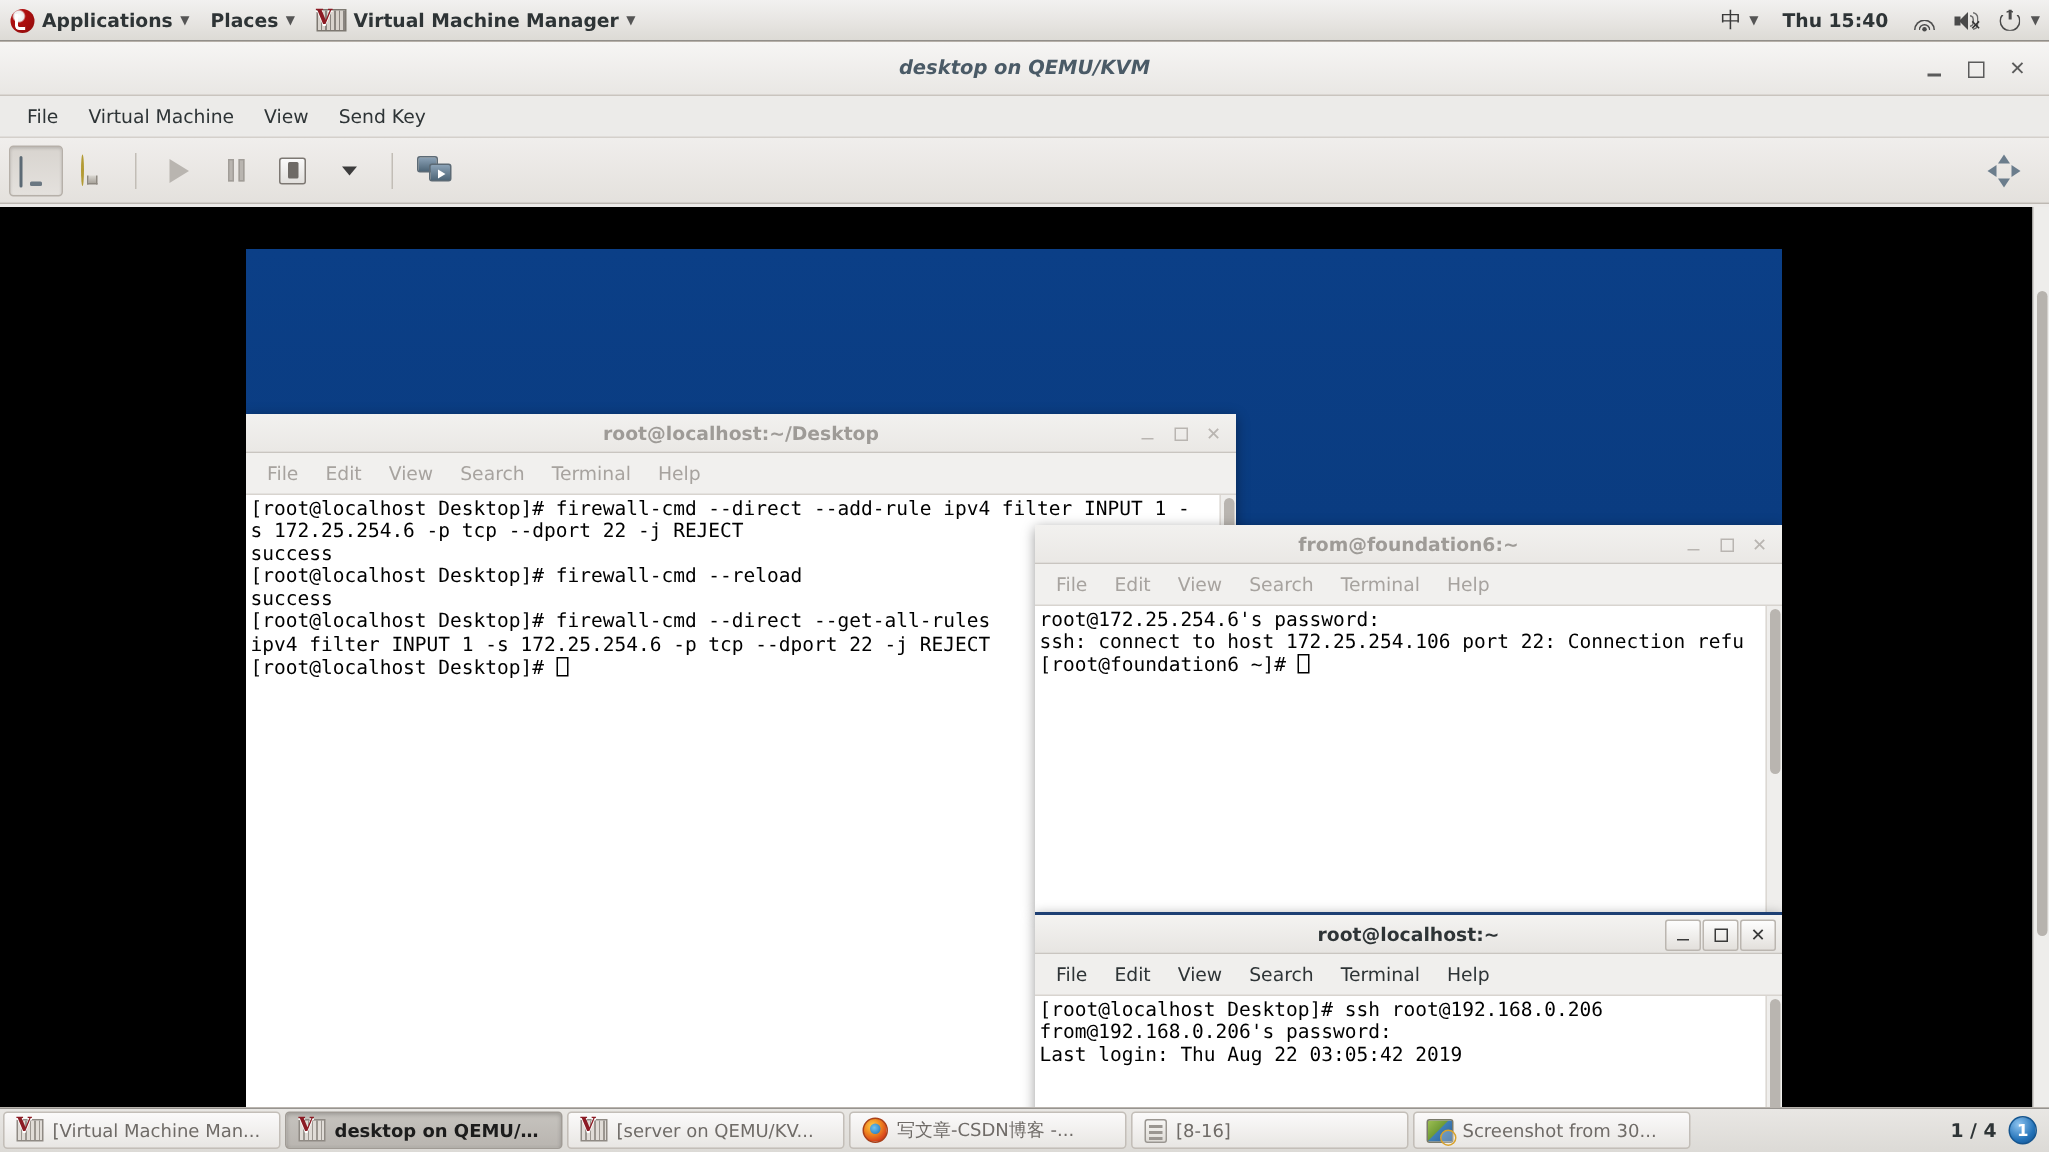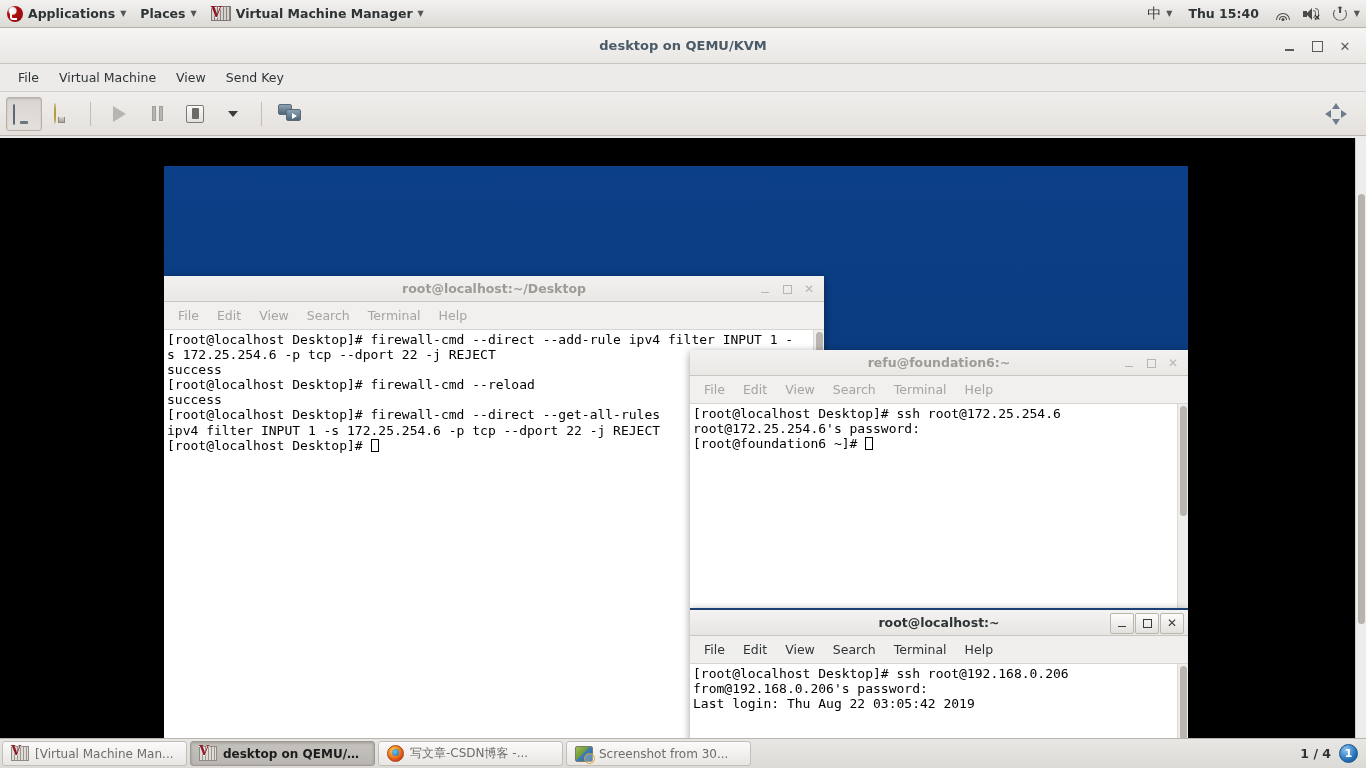--- a/index.html
+++ b/index.html
@@ -101,21 +101,21 @@
   #vmm-window {
     position: absolute; top: 28px; left: 0;
     width: 1366px; height: 710px;
     background: #edebe9;
   }
   #vmm-titlebar {
     height: 36px;
     background: linear-gradient(to bottom, #f6f5f4 0%, #e9e7e4 100%);
     border-bottom: 1px solid #c9c4be;
     position: relative;
-    display: flex; align-items: center; justify-content: center;
+    display: flex; align-items: center; justify-content: center; font-style: italic;
   }
   #vmm-title {
     font-size: 13px; font-weight: bold; color: #4a5a66;
   }
   #vmm-winbtns {
     position: absolute; right: 8px; top: 0; height: 36px;
     display: flex; align-items: center; gap: 2px;
   }
   .wb {
     width: 26px; height: 26px;
@@ -526,37 +526,37 @@
       <div class="term-body">
         <div class="term-text" id="term1-text"><div>[root@localhost Desktop]# firewall-cmd --direct --add-rule ipv4 filter INPUT 1 -</div><div>s 172.25.254.6 -p tcp --dport 22 -j REJECT</div><div>success</div><div>[root@localhost Desktop]# firewall-cmd --reload</div><div>success</div><div>[root@localhost Desktop]# firewall-cmd --direct --get-all-rules</div><div>ipv4 filter INPUT 1 -s 172.25.254.6 -p tcp --dport 22 -j REJECT</div><div>[root@localhost Desktop]# <span class="cursor"></span></div></div>
         <div class="term-sb">
           <i style="top:2px;height:120px"></i>
         </div>
       </div>
     </div>
 
     <div class="term inactive" id="term2">
       <div class="term-title">
-        <span>refu@foundation6:~</span>
+        <span>from@foundation6:~</span>
         <div class="tw-btns">
           <div class="twb min"></div>
           <div class="twb max"></div>
           <div class="twb">✕</div>
         </div>
       </div>
       <div class="term-menubar">
         <div class="tm">File</div>
         <div class="tm">Edit</div>
         <div class="tm">View</div>
         <div class="tm">Search</div>
         <div class="tm">Terminal</div>
         <div class="tm">Help</div>
       </div>
       <div class="term-body">
-        <div class="term-text" id="term2-text"><div>[root@localhost Desktop]# ssh root@172.25.254.6</div><div>root@172.25.254.6's password:</div><div>[root@foundation6 ~]# <span class="cursor"></span></div></div>
+        <div class="term-text" id="term2-text"><div>root@172.25.254.6's password:</div><div>ssh: connect to host 172.25.254.106 port 22: Connection refu</div><div>[root@foundation6 ~]# <span class="cursor"></span></div></div>
         <div class="term-sb">
           <i style="top:2px;height:110px"></i>
         </div>
       </div>
     </div>
 
     <div class="term active" id="term3">
       <div class="term-title">
         <span>root@localhost:~</span>
         <div class="tw-btns">
@@ -590,22 +590,30 @@
 <div id="taskbar">
   <div class="task">
     <span class="t-ico vmm"></span>
     <span class="lbl">[Virtual Machine Man...</span>
   </div>
   <div class="task active">
     <span class="t-ico vmm"></span>
     <span class="lbl">desktop on QEMU/K...</span>
   </div>
   <div class="task">
+    <span class="t-ico vmm"></span>
+    <span class="lbl">[server on QEMU/KV...</span>
+  </div>
+  <div class="task">
     <span class="t-ico ff"></span>
     <span class="lbl">写文章-CSDN博客 -...</span>
+  </div>
+  <div class="task">
+    <span class="t-ico files"></span>
+    <span class="lbl">[8-16]</span>
   </div>
   <div class="task">
     <span class="t-ico shot"></span>
     <span class="lbl">Screenshot from 30...</span>
   </div>
 
   <div id="ws-indicator">
     <span>1 / 4</span>
     <span id="ws-badge">1</span>
   </div>

